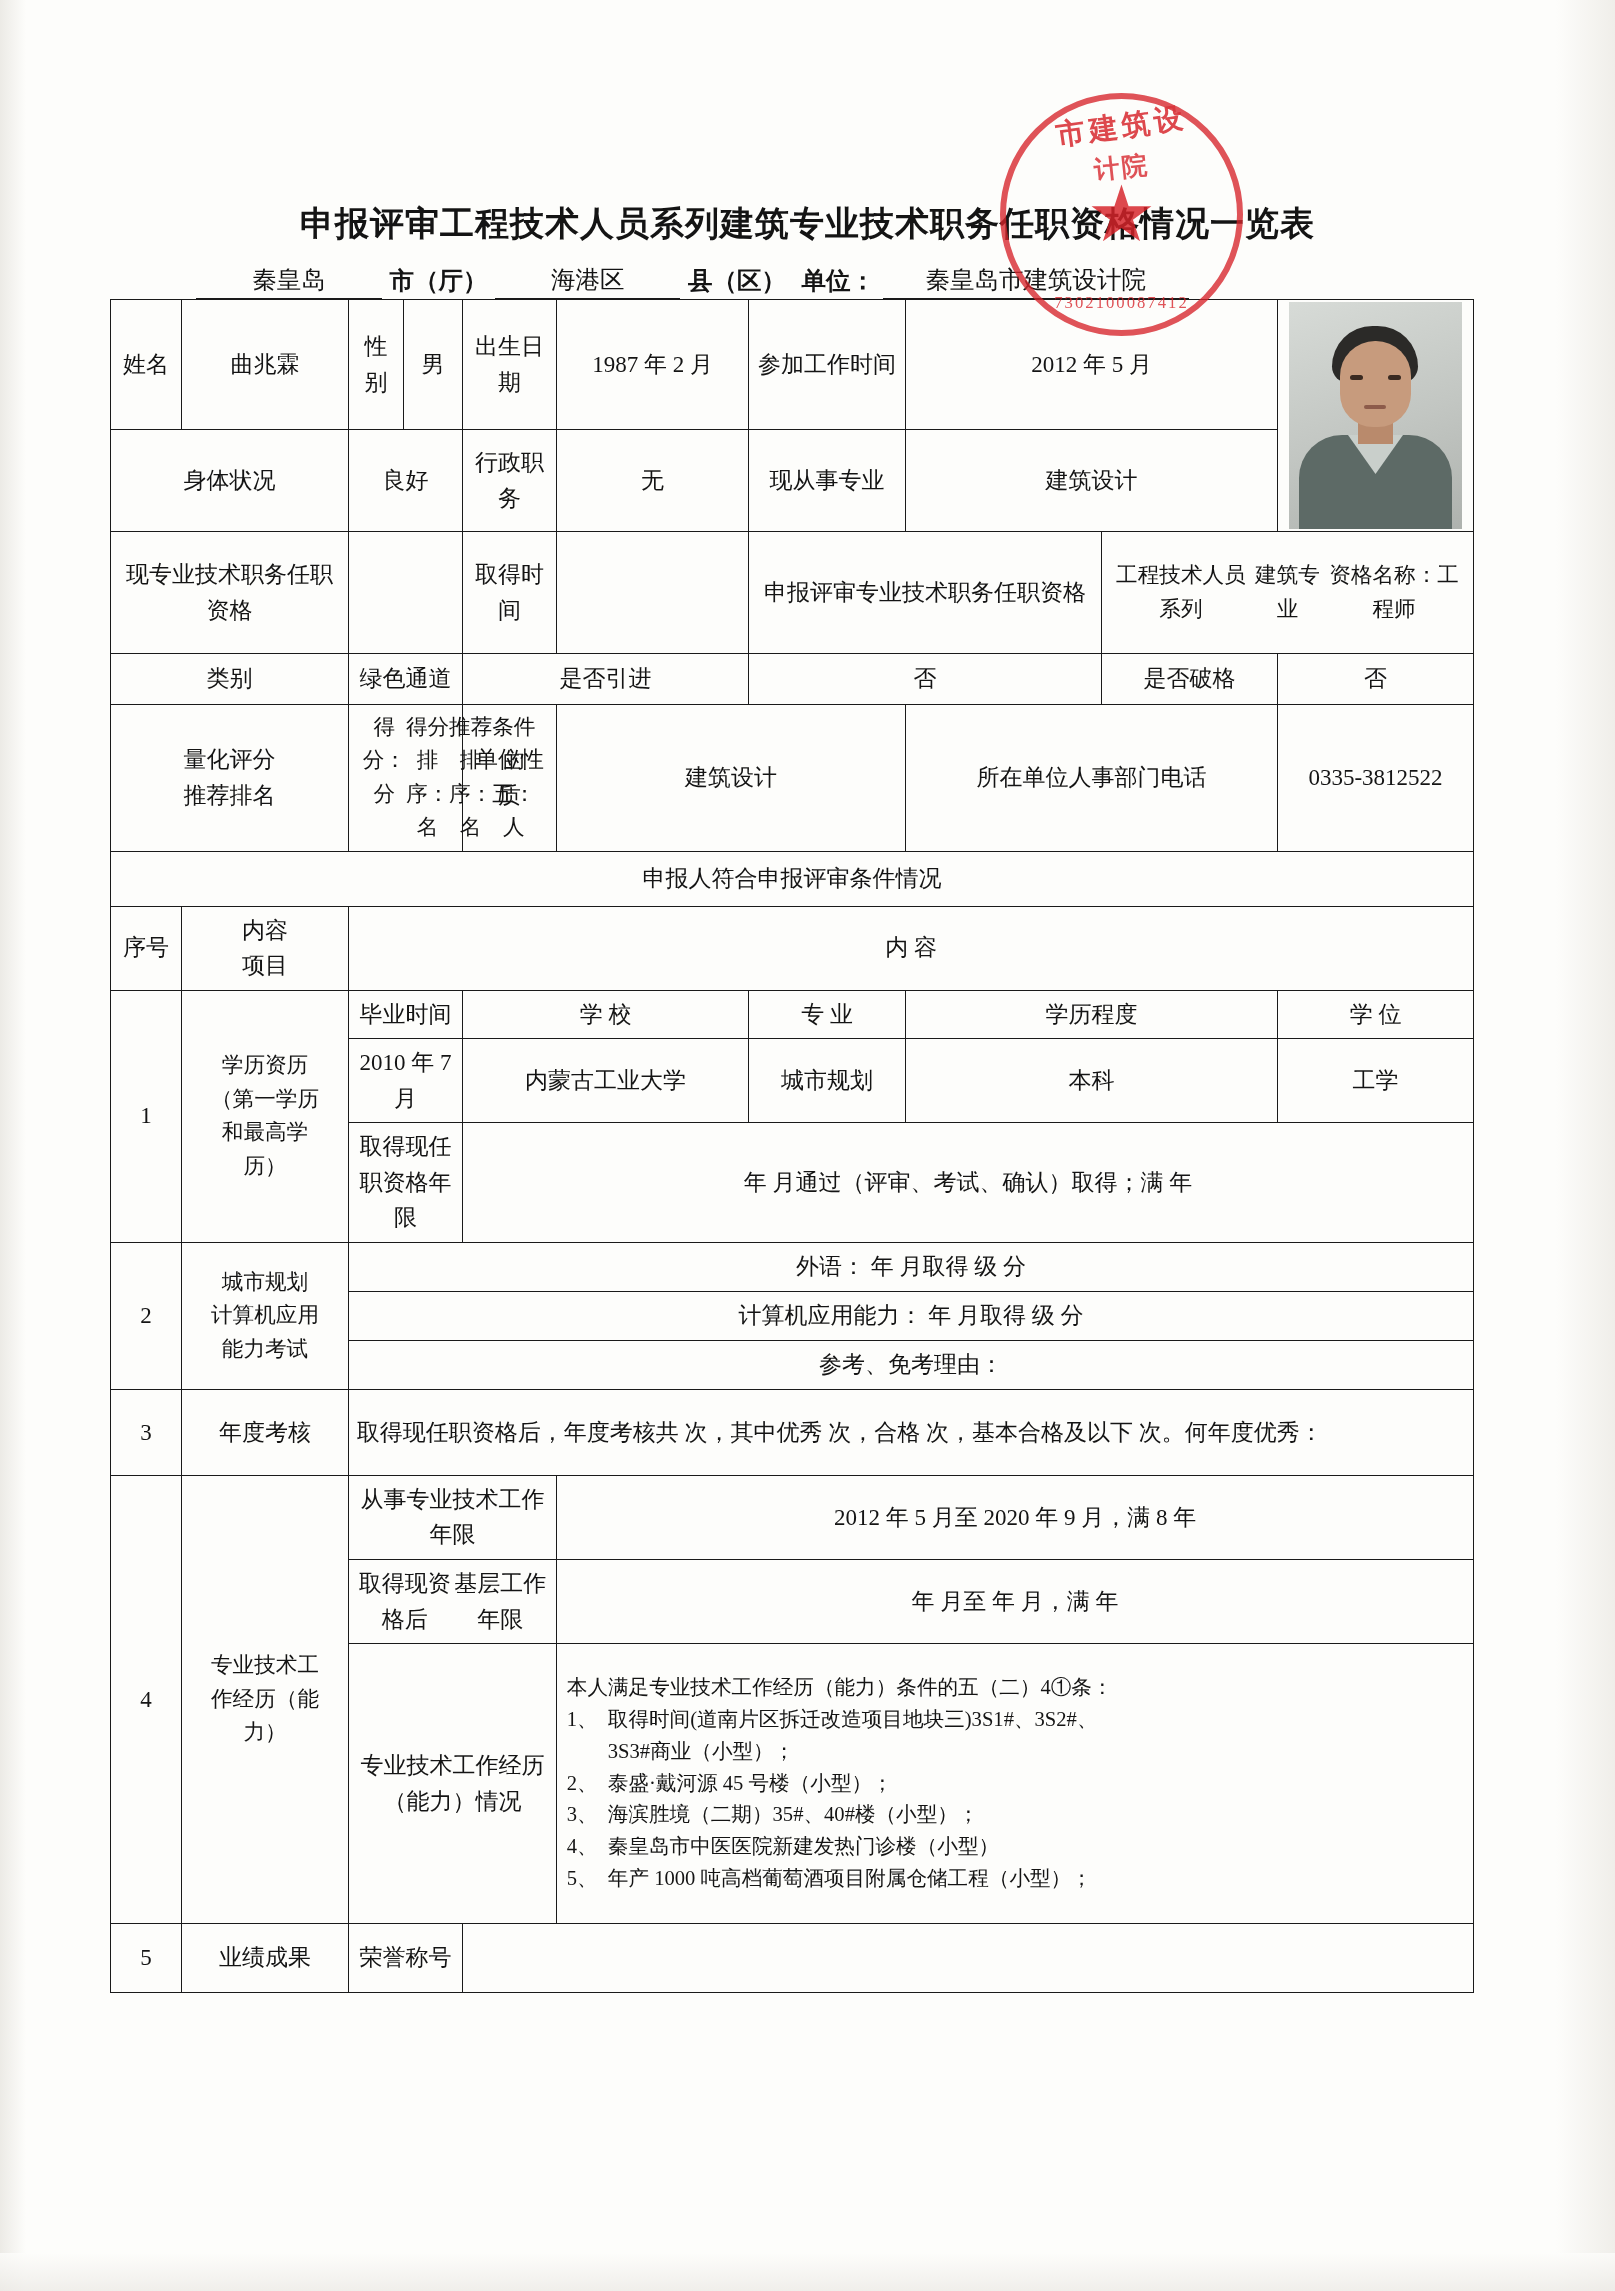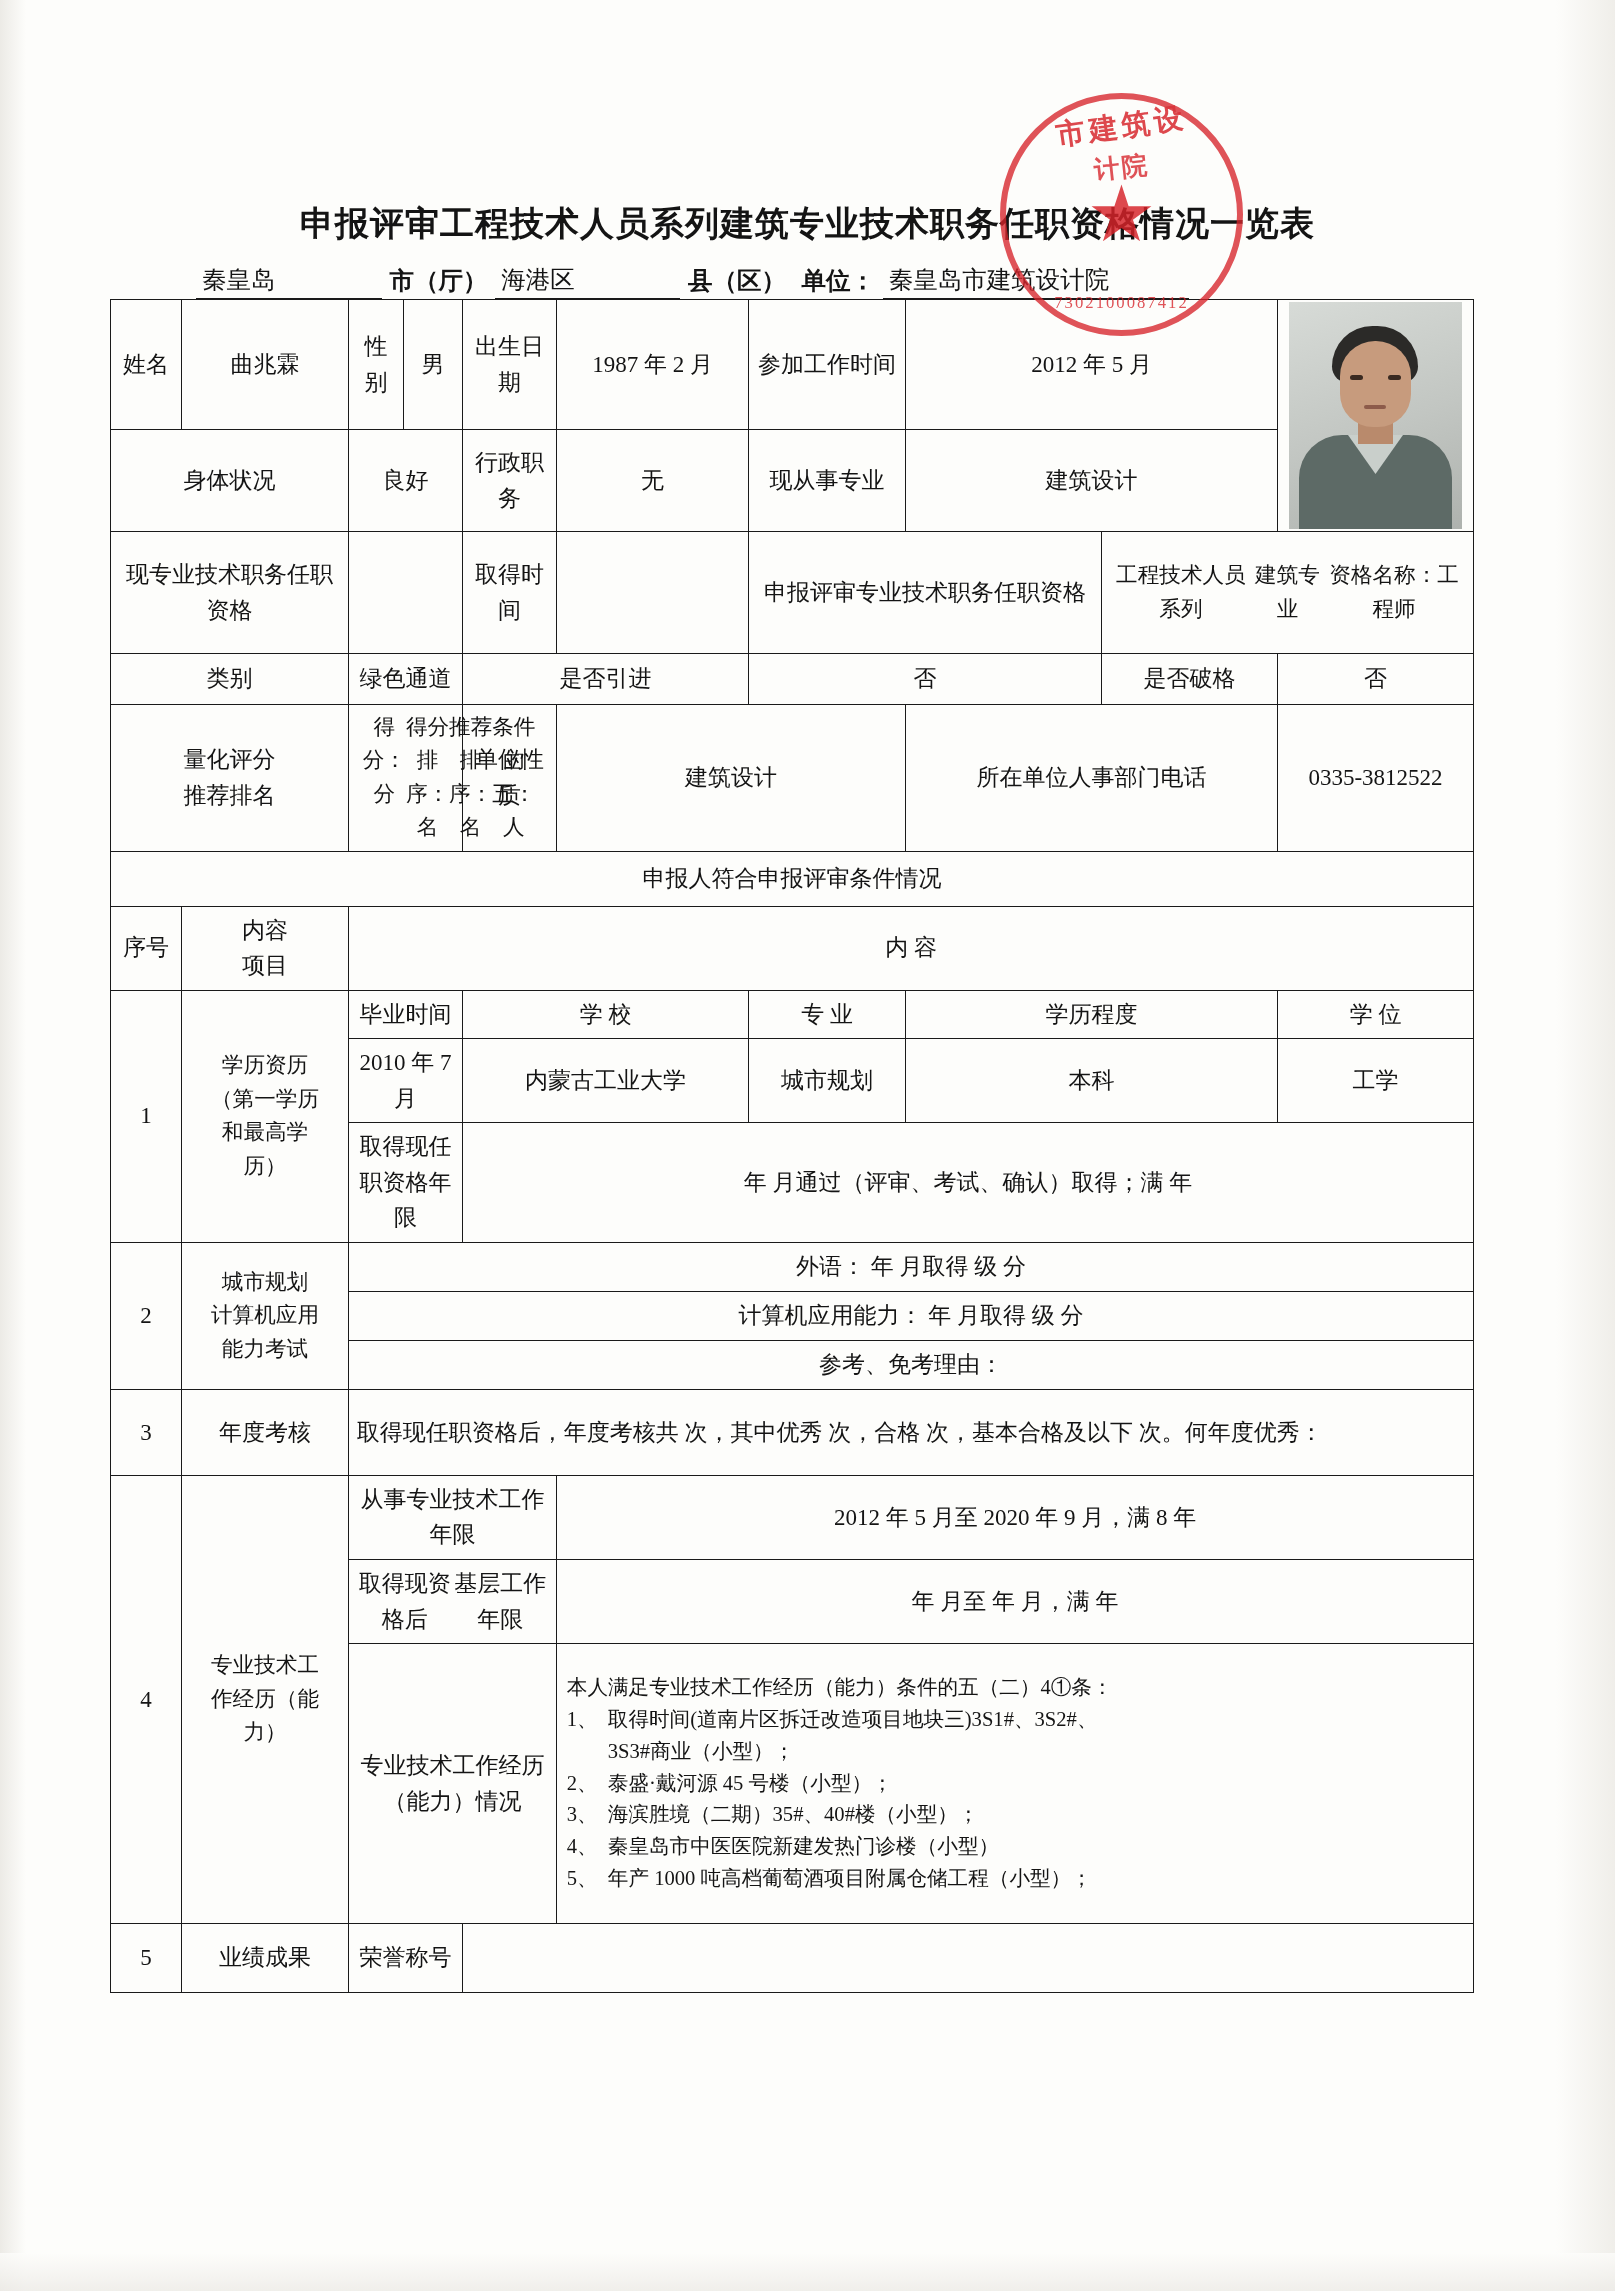--- a/index.html
+++ b/index.html
@@ -56,20 +56,21 @@
     left: 196px; top: 263px;
     width: 1245px;
     font-size: 24.5px;
     display: flex;
     align-items: flex-end;
     gap: 0;
     white-space: nowrap;
   }
   .org-line .blank {
     border-bottom: 1.6px solid #1a1a1a;
+    text-align: center;
     padding: 0 5.9px 2px 5.9px;
   }
   .org-line .lbl { padding: 0 7.8px 2px 7.8px; font-weight: bold; }
   .b1 { width: 174px; }
   .b2 { width: 173px; }
   .b3 { width: 294px; }
 
   table.main {
     position: absolute;
     left: 110px;

